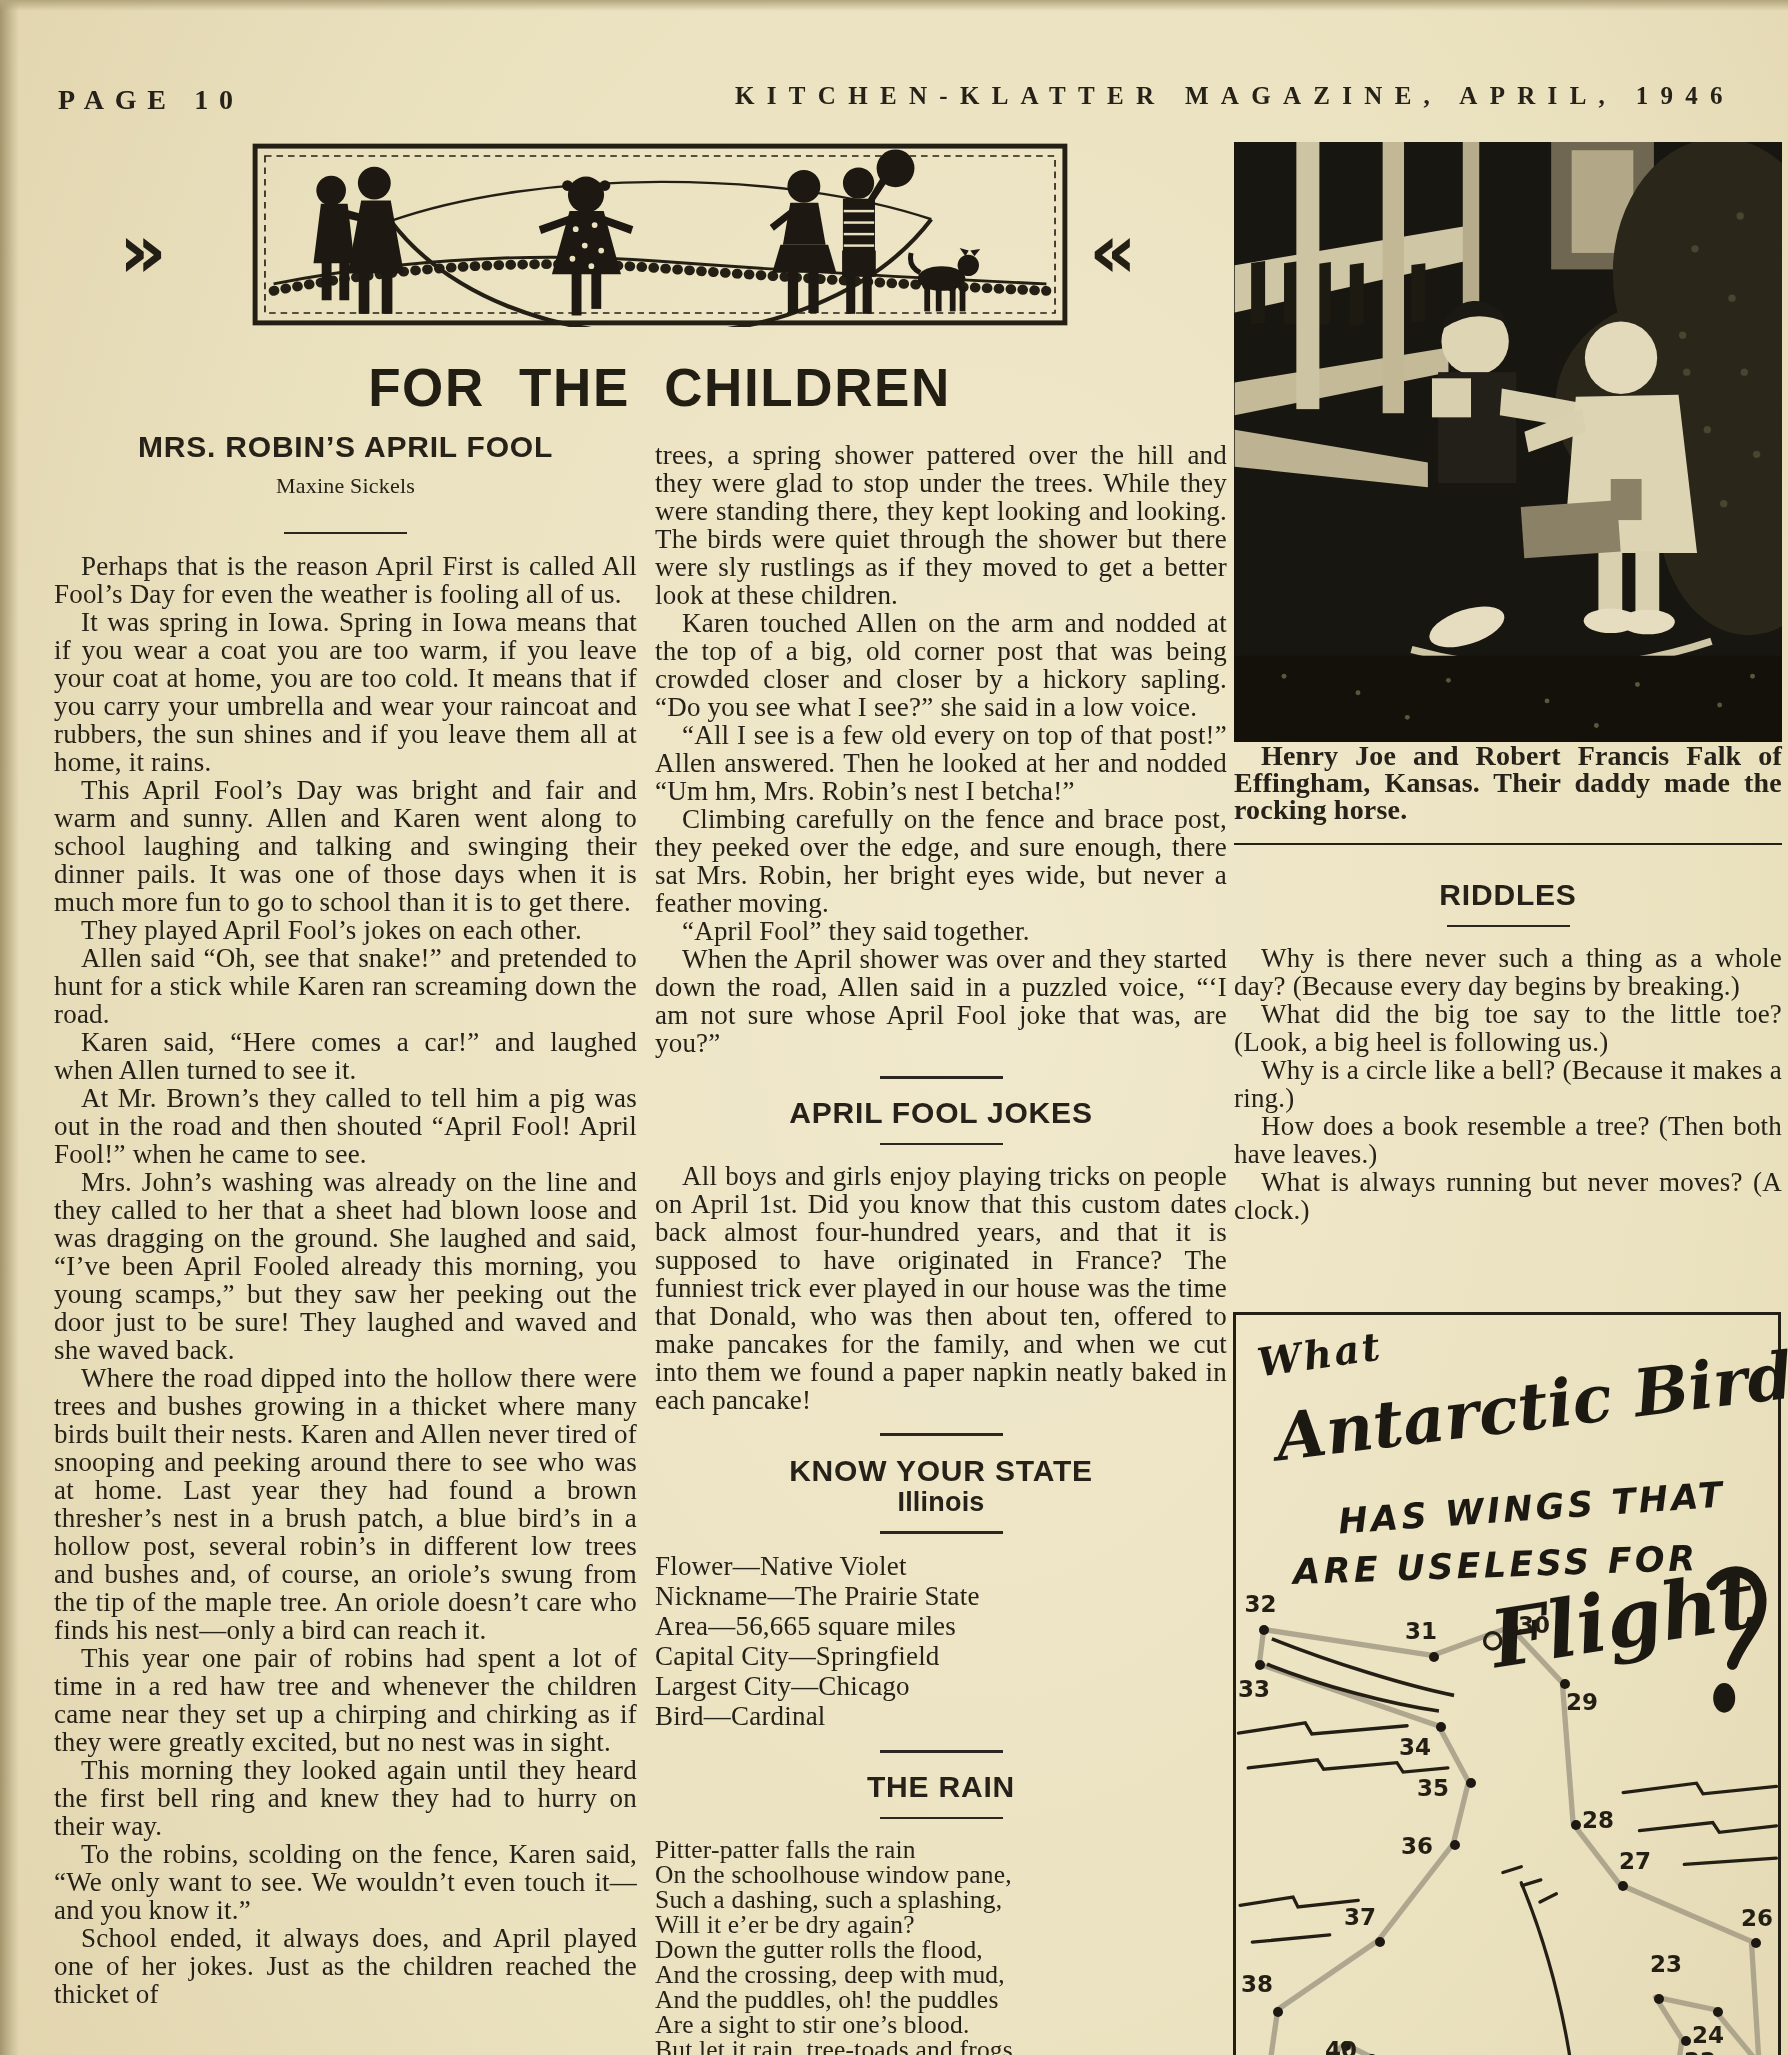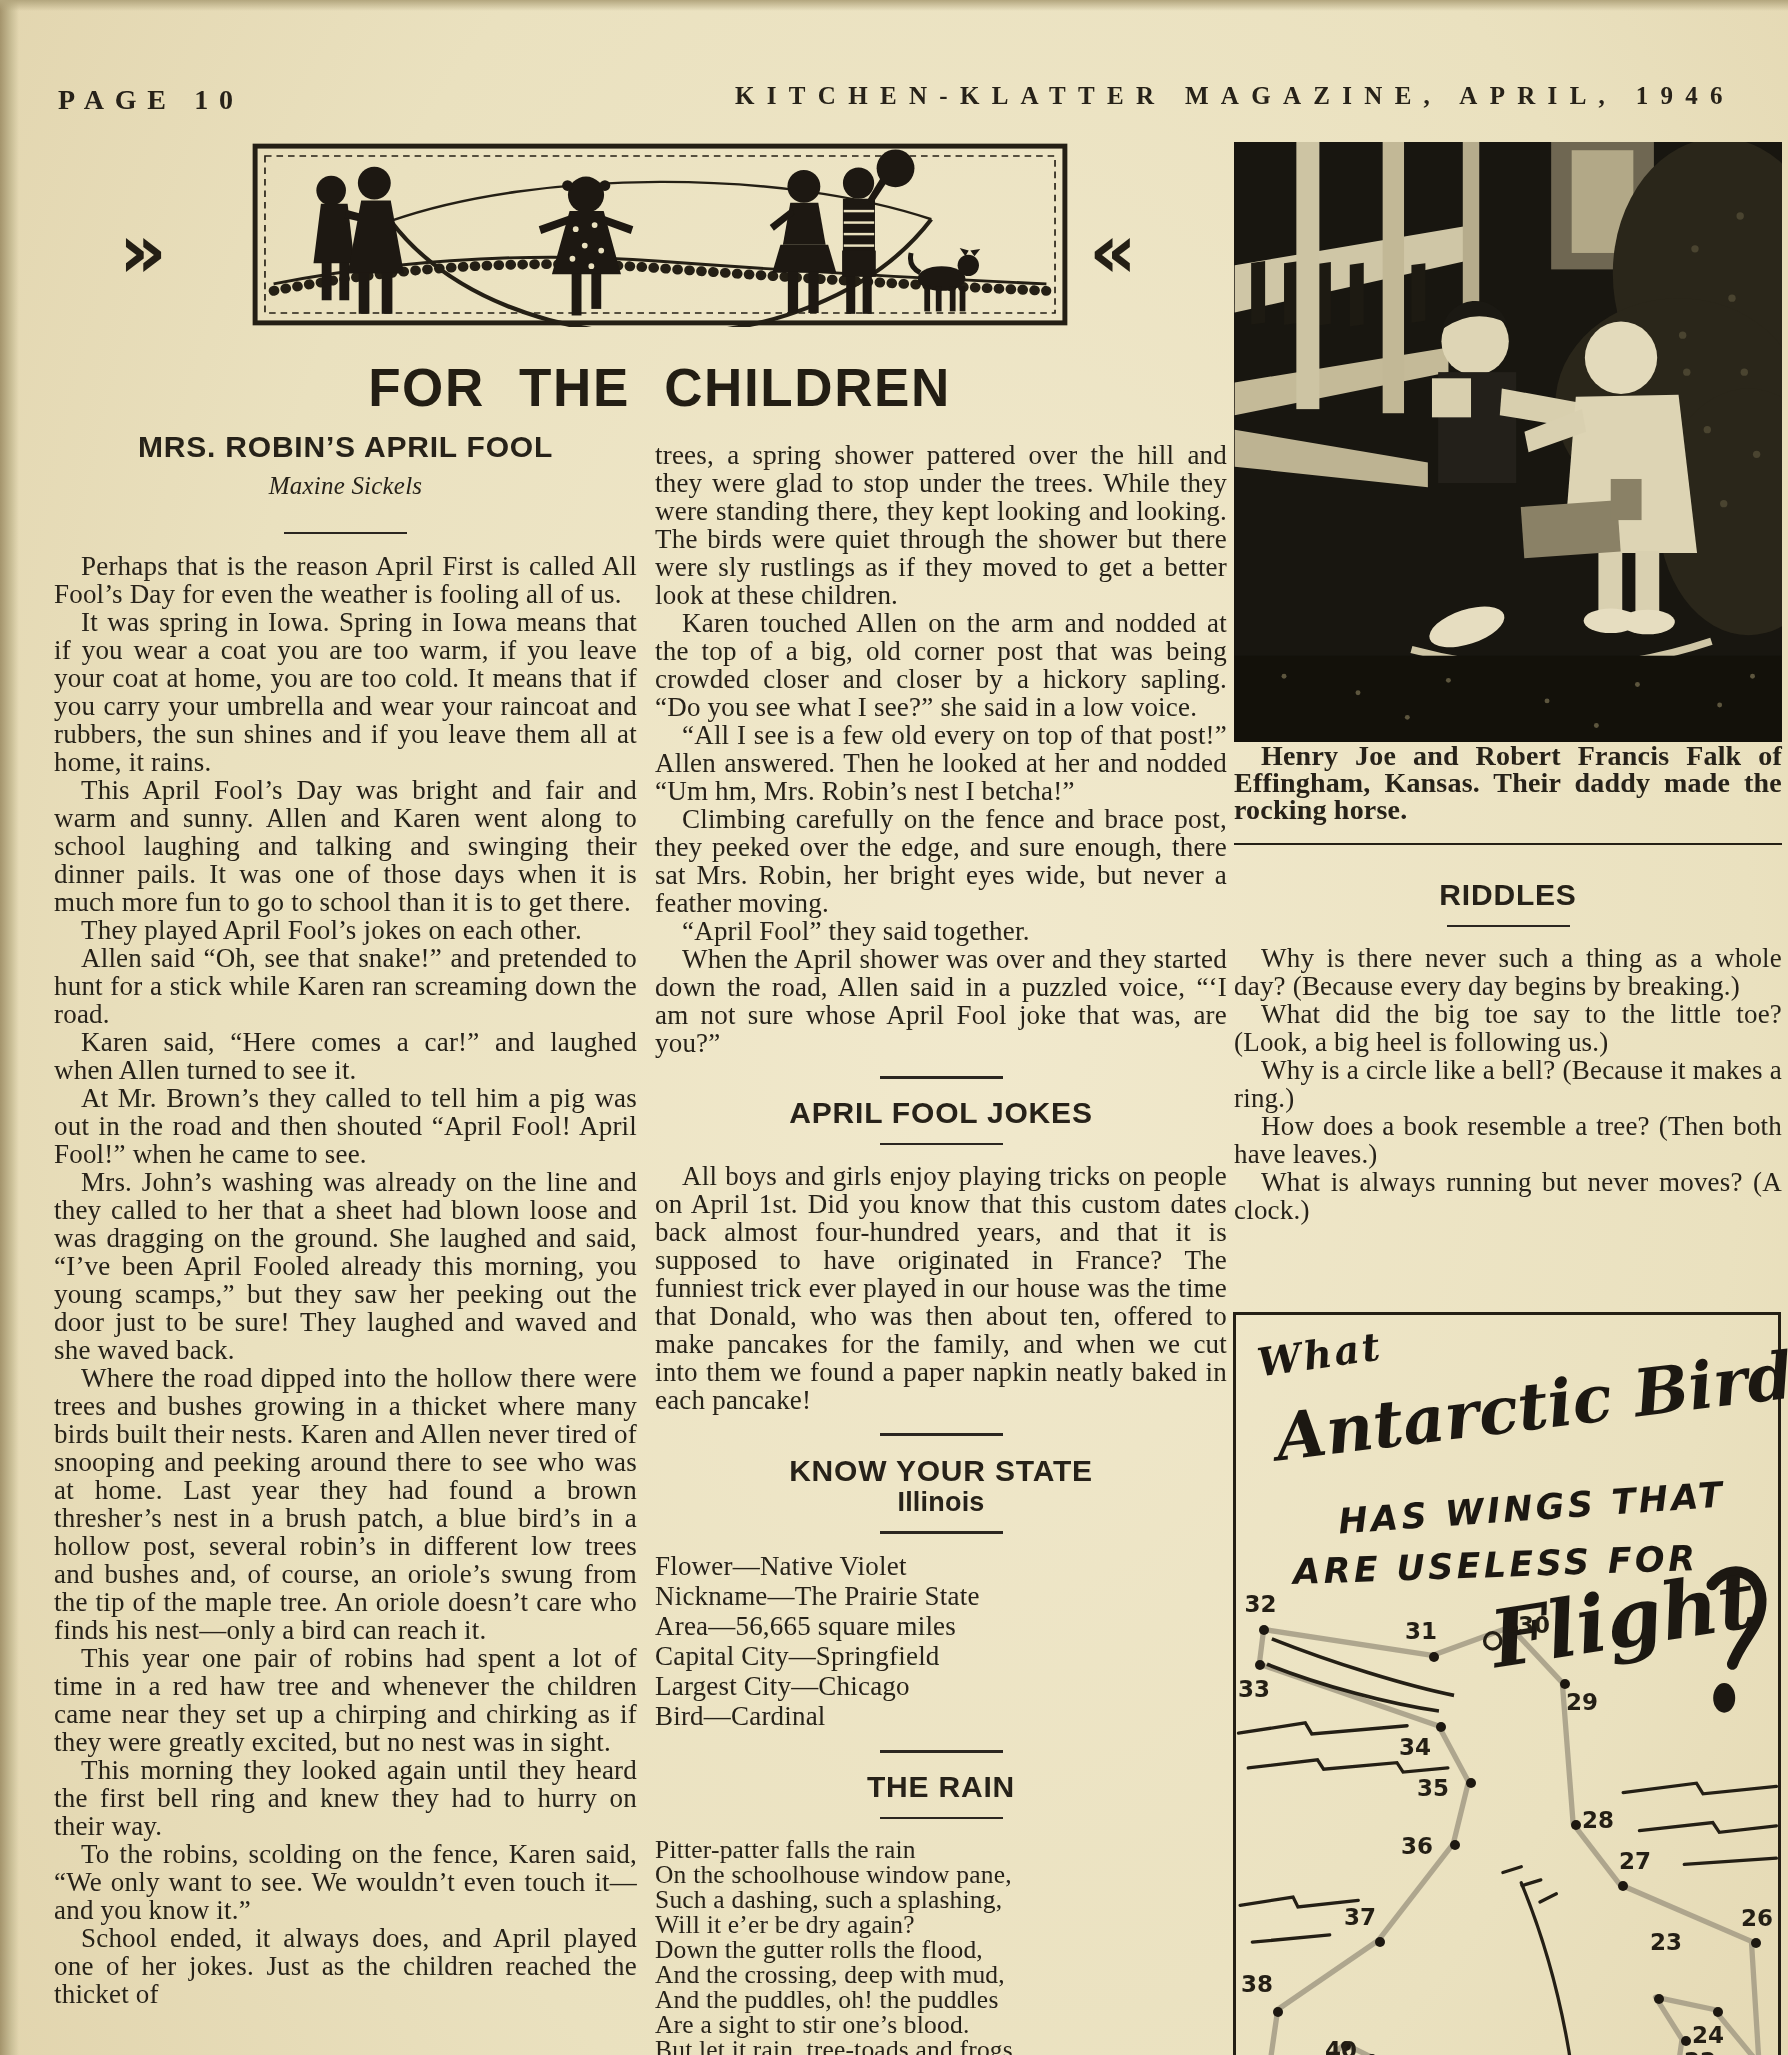--- a/index.html
+++ b/index.html
@@ -26,21 +26,21 @@
 
   
   .col{position:absolute;font-size:27px;line-height:28px;letter-spacing:0.2px;text-align:justify;}
   .col p{margin:0;text-indent:27px;}
   .col-left{left:54px;top:433px;width:583px;}
   .col-mid{left:655px;top:441px;width:572px;}
   .col-right{left:1234px;top:142px;width:548px;}
 
   .story-title{margin:0;text-align:center;font-family:"Liberation Sans",sans-serif;
     font-weight:bold;font-size:30px;letter-spacing:0.8px;text-indent:0;}
-  .byline{margin:10.7px 0 0 0;text-align:center;font-style:italic;font-size:25px;text-indent:0;}
+  .byline{margin:10.7px 0 0 0;text-align:center;font-size:22px;text-indent:0;}
   .divider{width:123px;height:2.5px;background:#2b2620;margin:19px auto 20.6px;}
   .divider.tight{margin:15.6px auto 17.3px;}
   .byline-divider{width:123px;height:2.5px;background:#2b2620;margin:32px auto 18px;}
 
   .sec-title{margin:0;text-align:center;font-family:"Liberation Sans",sans-serif;
     font-weight:bold;font-size:30px;letter-spacing:0.8px;}
   .sec-sub{margin:3.3px 0 0 0;text-align:center;font-family:"Liberation Sans",sans-serif;
     font-weight:bold;font-size:27px;}
   .cont p:first-child{text-indent:0;}
 
@@ -357,21 +357,21 @@
     <div class="q q1">What</div>
     <div class="q q2">Antarctic Bird</div>
     <div class="q q3">HAS WINGS THAT</div>
     <div class="q q4">ARE USELESS FOR</div>
     <div class="q q5">Flight</div>
     <div id="dots">
         <span class="dot" style="left: 131px; top: 739px;"></span>
         <span class="dot" style="left: 445px; top: 721px;"></span>
         <span class="dot-num" style="left: 464px; top: 746px;">22</span>
         <span class="dot" style="left: 418px; top: 679px;"></span>
-        <span class="dot-num" style="left: 430px; top: 627px;">23</span>
+        <span class="dot-num" style="left: 430px; top: 649px;">23</span>
         <span class="dot" style="left: 477px; top: 692px;"></span>
         <span class="dot-num" style="left: 472px; top: 720px;">24</span>
         <span class="dot" style="left: 515px; top: 623px;"></span>
         <span class="dot-num" style="left: 521px; top: 603px;">26</span>
         <span class="dot" style="left: 382px; top: 566px;"></span>
         <span class="dot-num" style="left: 399px; top: 546px;">27</span>
         <span class="dot" style="left: 335px; top: 505px;"></span>
         <span class="dot-num" style="left: 362px; top: 505px;">28</span>
         <span class="dot" style="left: 324px; top: 364px;"></span>
         <span class="dot-num" style="left: 346px; top: 387px;">29</span>

